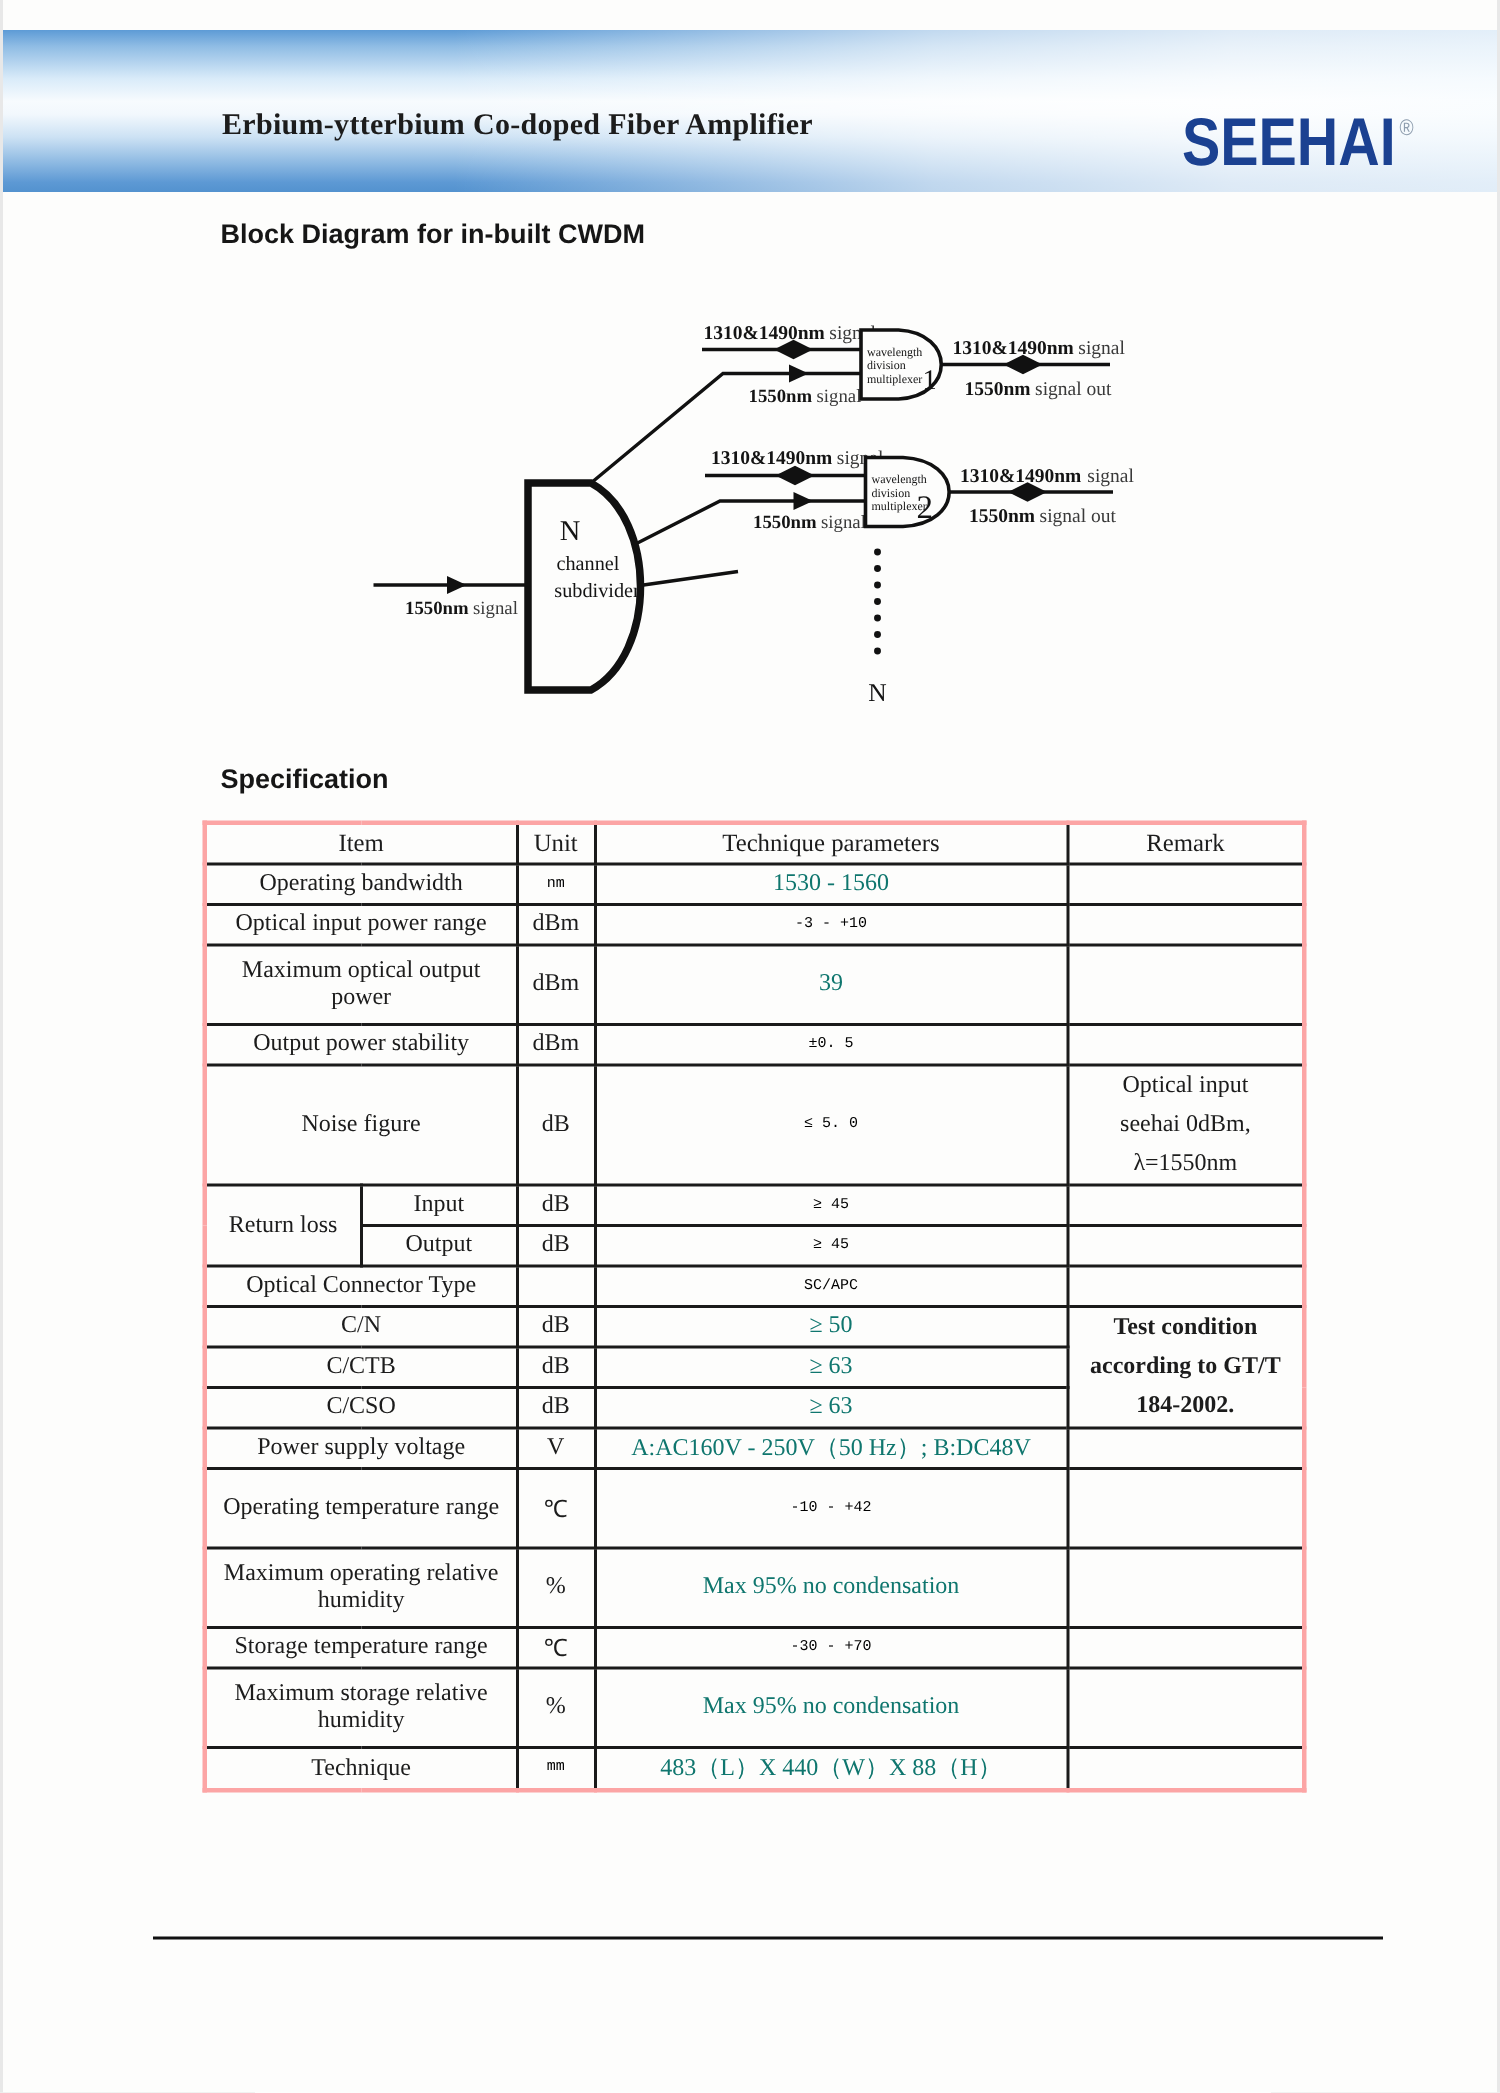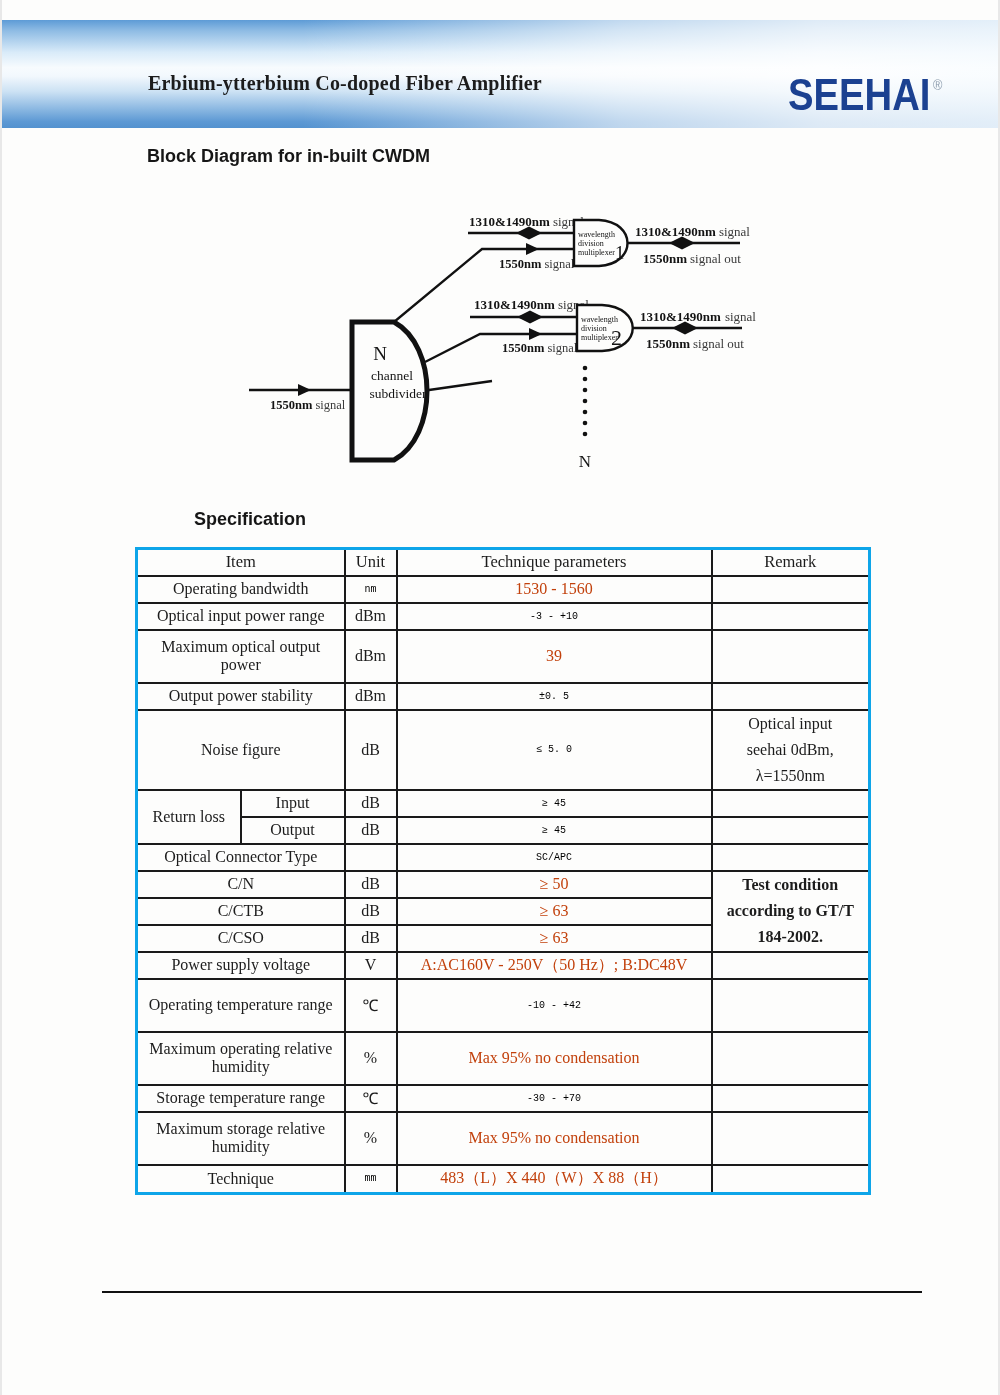--- a/index.html
+++ b/index.html
@@ -17,45 +17,45 @@
           font-size:20px;font-weight:bold;letter-spacing:.2px;}
   .logo{position:absolute;left:786px;top:52px;font-family:"Liberation Sans",sans-serif;
         font-size:45px;font-weight:bold;color:#1b4191;transform:scaleX(.85);
         transform-origin:left top;letter-spacing:0px;line-height:1;}
   .logo sup{font-size:15px;font-weight:normal;color:#8e9dae;position:relative;top:-4px;left:3px;}
 
   
   .h-sans{position:absolute;font-family:"Liberation Sans",sans-serif;font-weight:bold;
           font-size:18px;color:#161616;text-align:center;}
   #hd-diagram{left:145px;top:146px;}
-  #hd-spec{left:145px;top:509px;margin-left:47px;}
+  #hd-spec{left:145px;top:509px;}
 
   
   .diagram-svg{position:absolute;left:0;top:195px;width:1000px;height:290px;}
   .diagram-svg text{font-family:"Liberation Serif",serif;fill:#141414;}
   .lab{font-size:13px;} .lab .b{font-weight:bold;} .lab .r{fill:#3a3a3a;}
   .lab-s{font-size:12.5px;} .lab-s .b{font-weight:bold;} .lab-s .r{fill:#3a3a3a;}
   .wdm-t{font-size:8px;fill:#222;}
   .wdm-n{font-size:19px;fill:#111;}
   .sub-n{font-size:19px;} .sub-t{font-size:13.5px;}
   .n-bot{font-size:17px;}
   .ln{stroke:#111;stroke-width:2.3;fill:none;}
   .blk{stroke:#111;stroke-width:2.4;fill:#fdfdfc;}
   .blk-heavy{stroke:#111;stroke-width:5;fill:#fdfdfc;}
   .arr{fill:#111;stroke:none;}
 
   
   table.spec{position:absolute;left:133px;top:547px;width:733px;border-collapse:collapse;
-             table-layout:fixed;border:3px solid #0ea5e9;font-size:16px;padding-left:40px;}
+             table-layout:fixed;border:3px solid #fca5a5;font-size:16px;padding-left:40px;}
   table.spec td{border:2px solid #1a1a1a;text-align:center;vertical-align:middle;
                 padding:0 3px;overflow:hidden;}
   table.spec td.hd{font-size:16.5px;}
   tr.rh1{height:27px;} tr.rh2{height:53px;} tr.rh3{height:79px;} tr.rhd{height:29px;}
   td.mono{font-family:"Liberation Mono",monospace;font-size:10px;color:#000000;}
-  td.val{color:#c2410c;}
+  td.val{color:#0f766e;}
   td.rmk-left{text-align:left;padding-left:9px;line-height:26px;font-weight:bold;}
   td.rmk-c{line-height:26px;}
 
   
   .foot-line{position:absolute;left:100px;top:1291px;width:820px;height:2px;background:#111;}
   .footer{position:absolute;left:0;top:1296px;width:1000px;display:flex;
           justify-content:center;gap:30px;font-size:16.5px;color:#191919;}
   .footer a{color:#0000cc;text-decoration:underline;}
 </style>
 </head>

